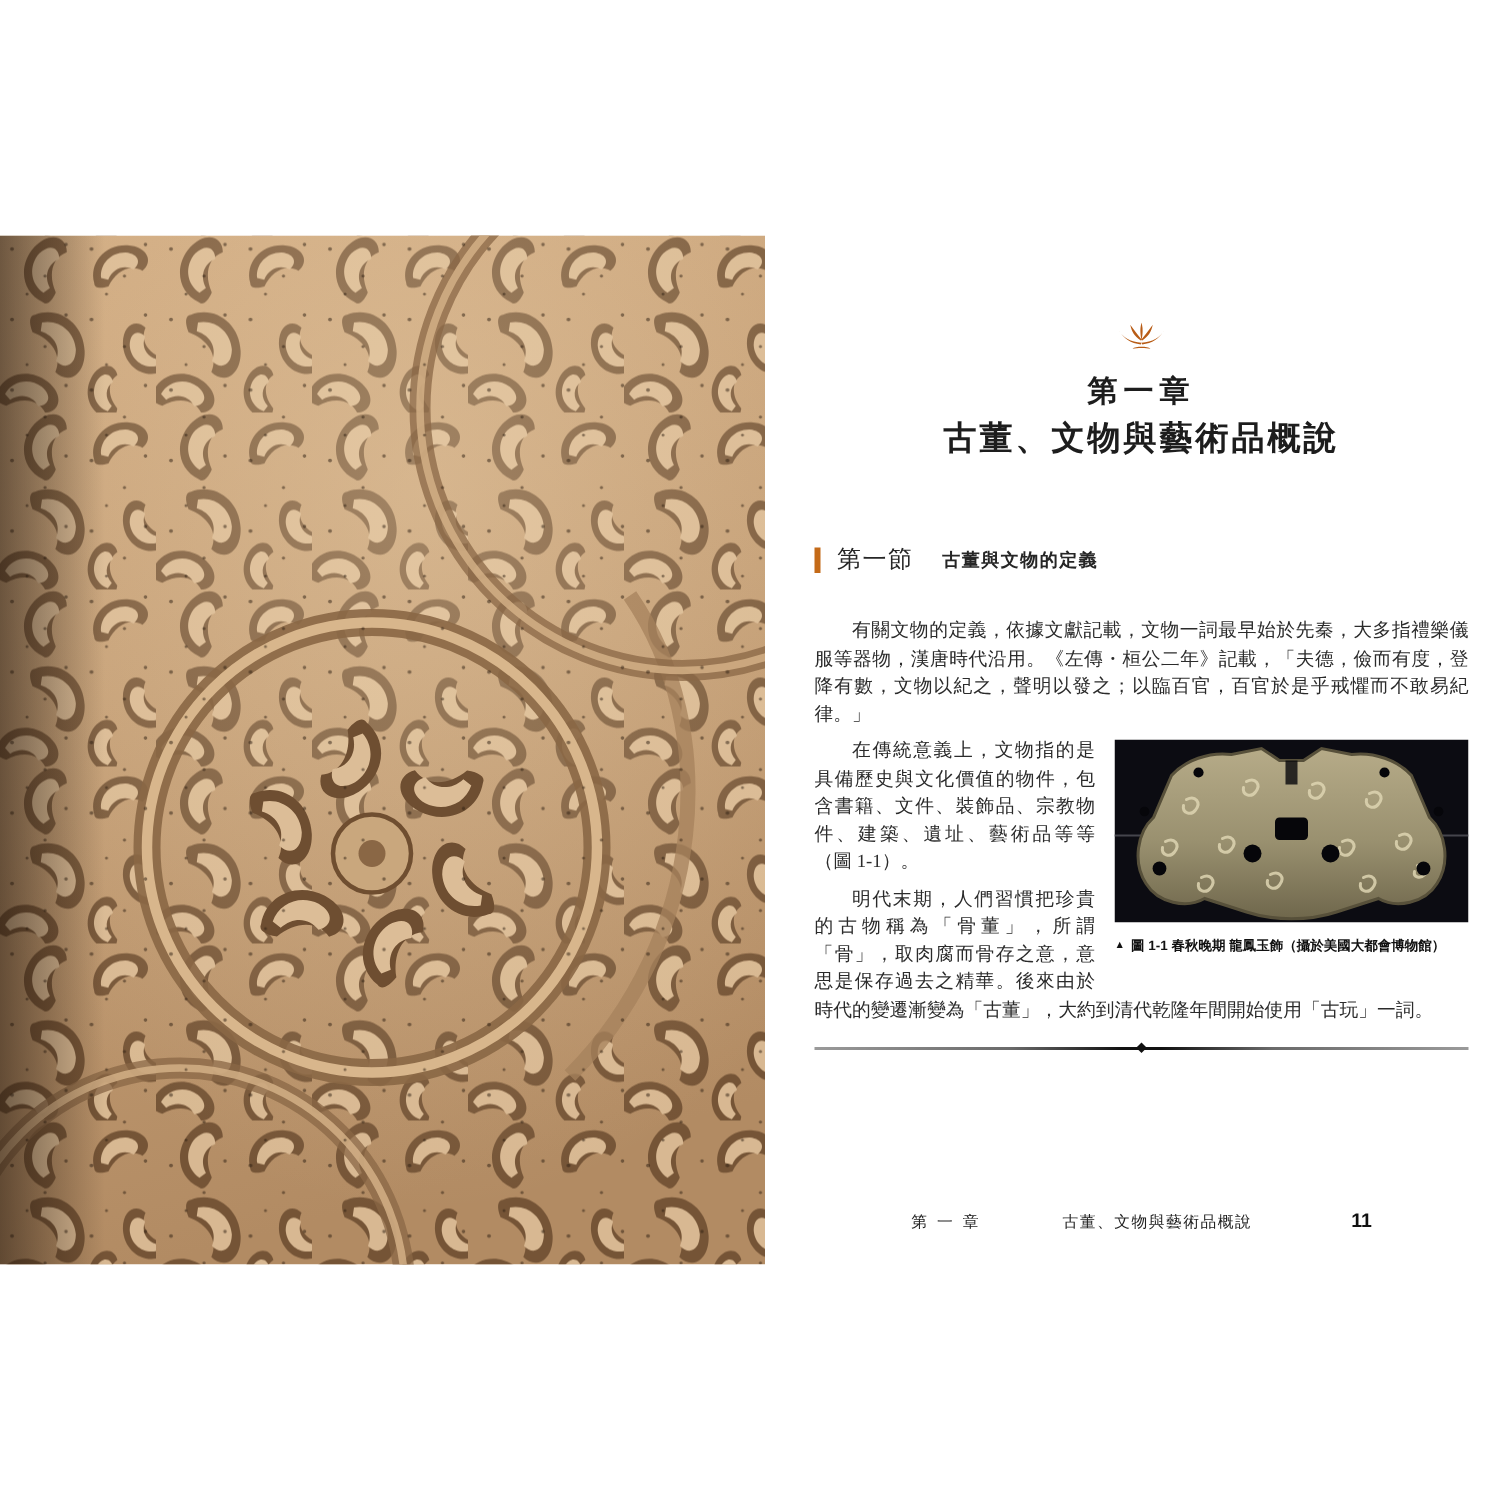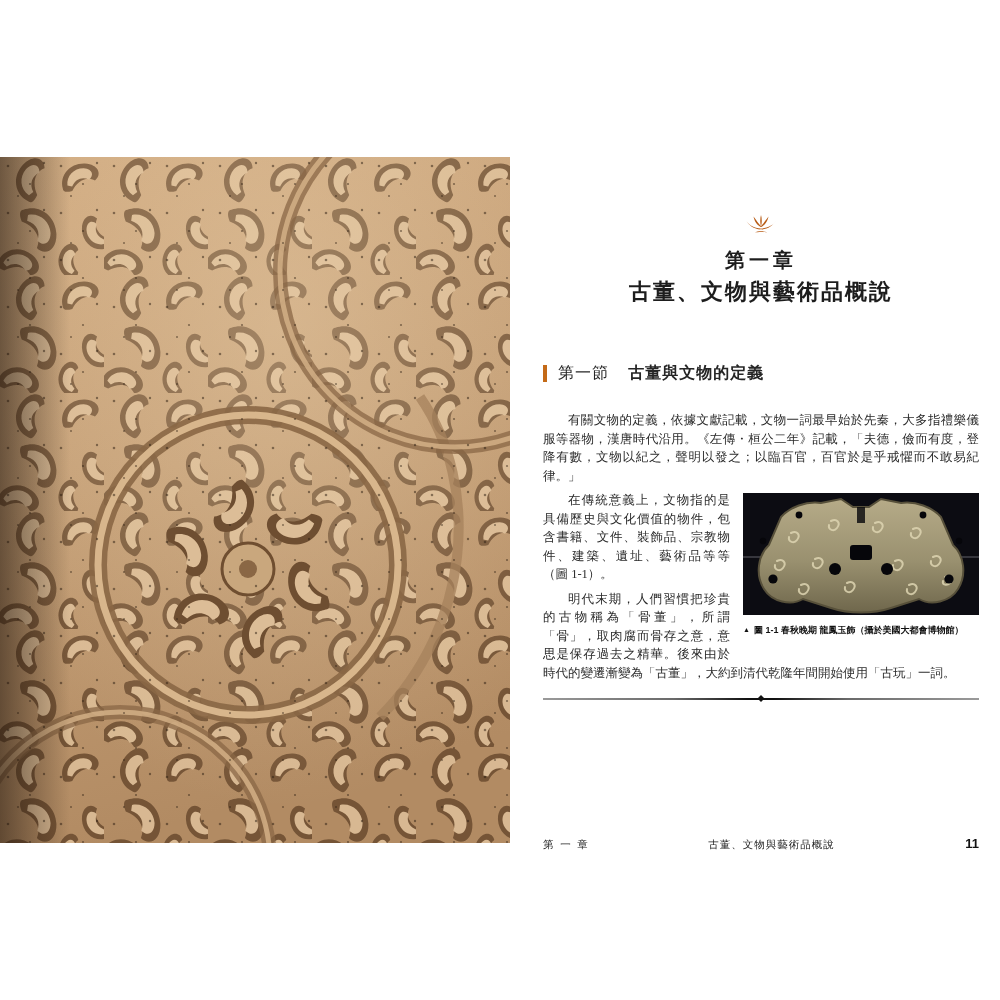--- a/index.html
+++ b/index.html
@@ -15,42 +15,42 @@
   .content { position:absolute; left:543px; top:157px; width:436px; }
 
   .ornament { margin:58px auto 6px auto; display:block; width:36px; height:26px; }
 
   .chapter-number { text-align:center; font-size:20px; font-weight:bold; letter-spacing:4px; color:#1d1d1d; }
   .chapter-title  { text-align:center; font-size:22px; font-weight:bold; letter-spacing:2px; color:#1d1d1d; margin-top:3px; }
 
   .section-head { display:flex; align-items:center; margin-top:56px; }
   .section-bar { width:4px; height:17px; background:#c46a18; margin-right:11px; flex:none; }
   .section-number { font-size:16px; font-weight:normal; letter-spacing:1px; margin-right:1.2em; }
-  .section-title  { font-size:16px; font-weight:bold; letter-spacing:1px; }
+  .section-title  { font-size:12px; font-weight:bold; letter-spacing:1px; }
 
   .bodytext { margin-top:27px; font-size:12.5px; line-height:18.5px; text-align:justify; color:#2b2b2b; }
   .bodytext p { text-indent:2em; margin-bottom:6px; }
   .bodytext sup { font-size:8px; vertical-align:super; line-height:0; }
 
   .jade-fig { float:right; width:236px; margin:2px 0 8px 13px; }
   .jade-fig svg { display:block; width:236px; height:122px; }
   .jade-caption { margin-top:6px; font-family:"Liberation Sans","DejaVu Sans",sans-serif;
                   font-size:9px; font-weight:bold; color:#111; white-space:nowrap; }
   .jade-caption .marker { font-size:7px; margin-right:4px; position:relative; top:-1px; }
 
   .divider { clear:both; position:relative; margin-top:14px; height:5px; }
   .divider .line { position:absolute; top:2px; left:0; right:0; height:1.5px;
     background:linear-gradient(to right,#9a9a9a 0%,#6a6a6a 30%,#111 47%,#111 53%,#6a6a6a 70%,#9a9a9a 100%); }
   .divider .gem { position:absolute; top:0; left:50%; width:5px; height:5px; background:#111;
     transform:translateX(-50%) rotate(45deg); }
 
   .footnote { margin-top:9px; font-size:10.5px; line-height:15px; font-style:italic; color:#333; text-align:justify; }
   .footnote sup { font-size:7px; vertical-align:super; line-height:0; font-style:italic; }
 
-  .runfoot { position:absolute; left:543px; top:836px; width:436px; display:flex; align-items:baseline; justify-content:space-between; }
+  .runfoot { position:absolute; left:543px; top:806px; width:436px; display:flex; align-items:baseline; justify-content:center;gap:36px; }
   .runfoot .chap  { font-size:10.5px; letter-spacing:2px; color:#222; }
   .runfoot .title { font-size:10.5px; letter-spacing:1px; color:#222; margin-left:18px; }
   .runfoot .pagenum { font-family:"Liberation Sans","DejaVu Sans",sans-serif; font-size:13px; font-weight:bold;
                       color:#111; margin-left:30px; }
 </style>
 </head>
 <body>
 
 <div class="canvas">
 

